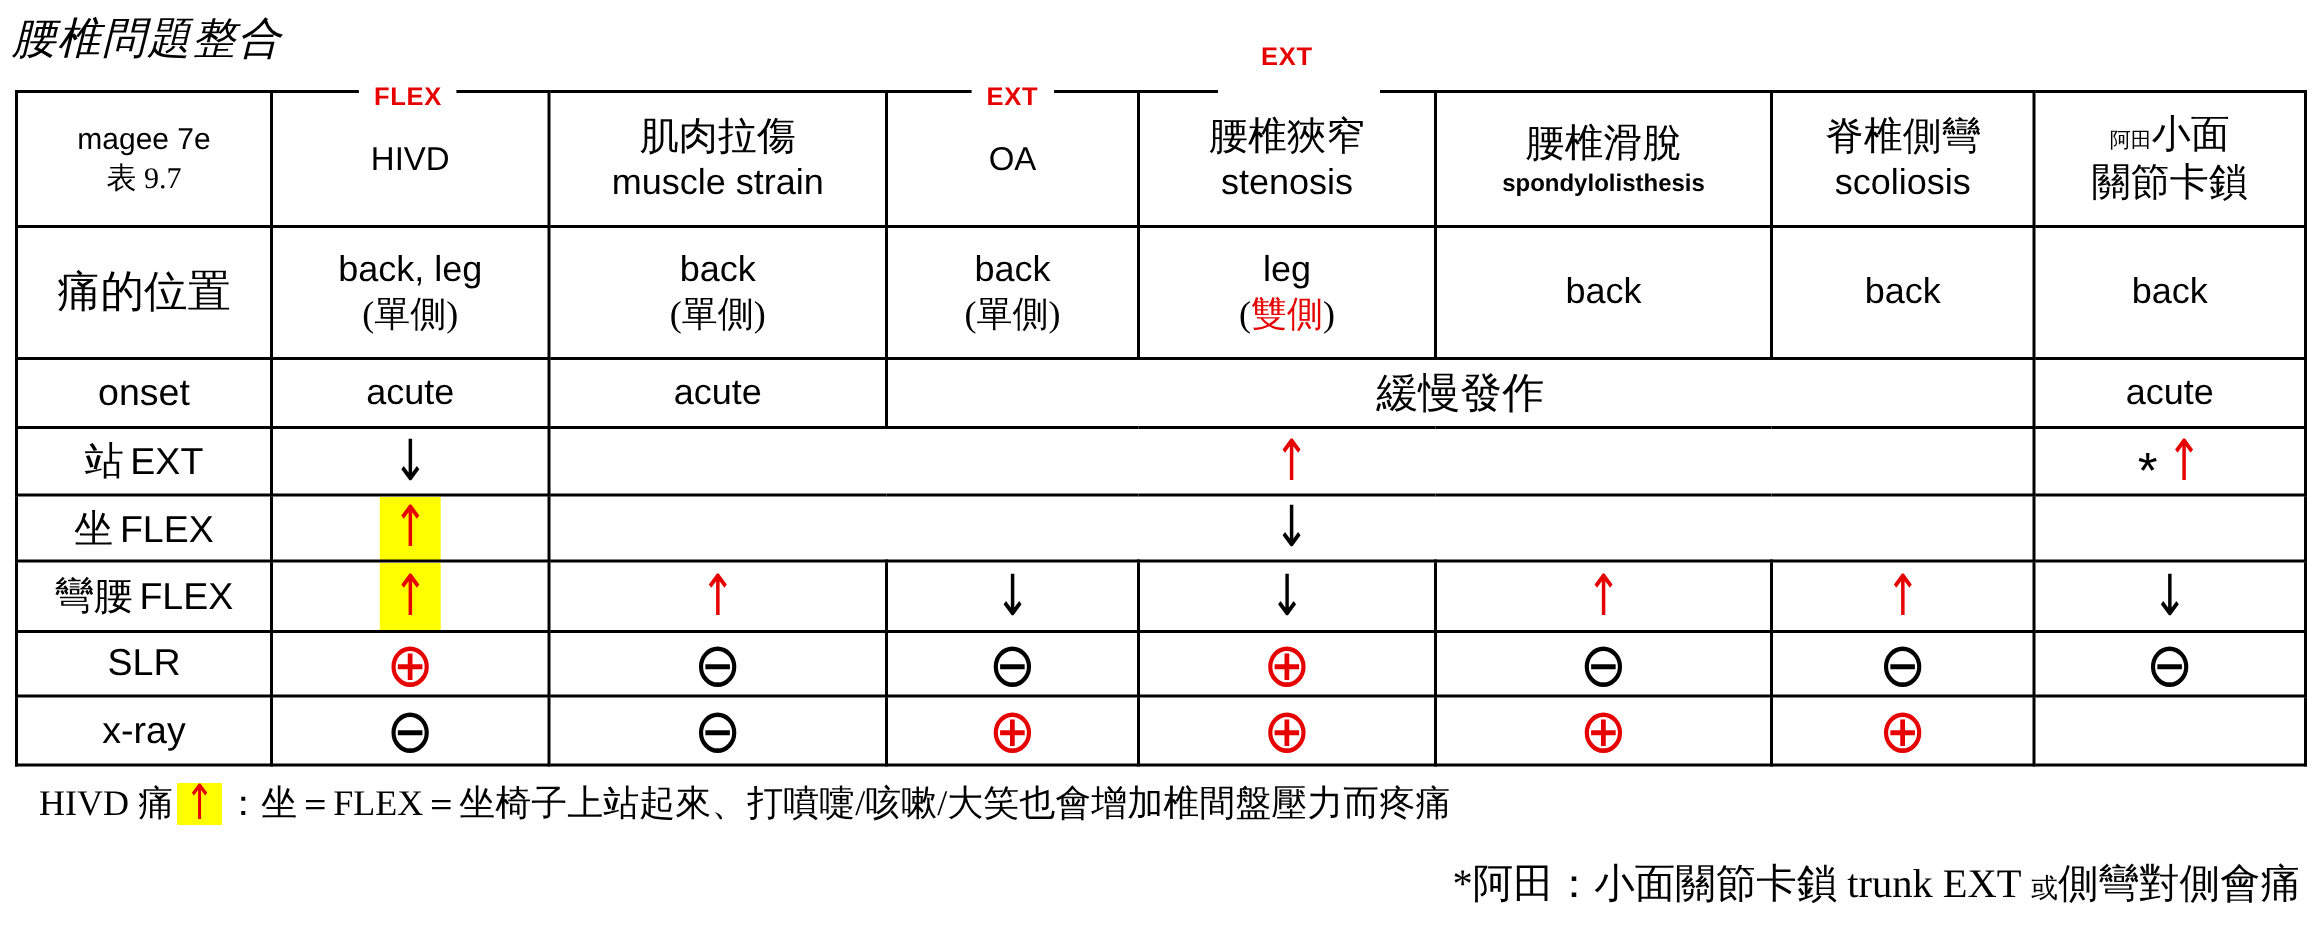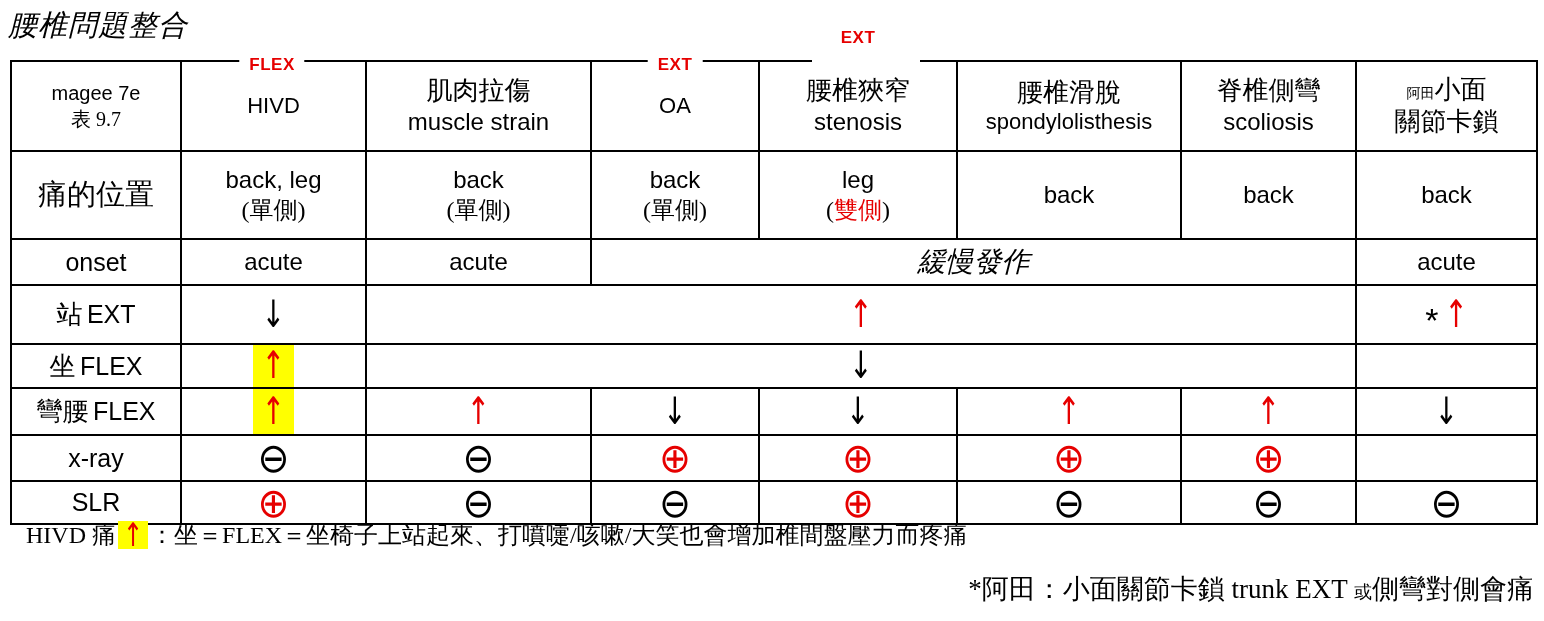--- a/index.html
+++ b/index.html
@@ -10,28 +10,28 @@
 
   #page-title{position:absolute;left:8px;top:6px;font-size:29px;letter-spacing:1px;font-style:italic;}
 
   table#main{position:absolute;left:10px;top:60px;width:1526px;border-collapse:collapse;table-layout:fixed;}
   table#main td{border:2px solid #000;text-align:center;vertical-align:middle;padding:0;overflow:hidden;}
   td.dbl{border-left:7px double #000;border-radius:11px;}
 
   .hdr-zh{font-size:26px;line-height:1.25;}
   .hdr-en{font-size:24px;line-height:1.2;}
   .hdr-en.big{font-size:22px;}
-  .hdr-en.tight{font-size:22px;}
+  .hdr-en.tight{font-size:16px;font-weight:bold;}
   .src{font-size:20px;line-height:1.3;}
   .small-zh{font-size:14px;}
 
   .rowlab-zh{font-size:29px;}
   .rowlab-en{font-size:25px;}
   .cell-txt{font-size:24px;line-height:1.3;}
-  .gradual{font-size:28px;font-style:italic;}
+  .gradual{font-size:28px;}
   .red{color:#e60000;}
 
   .arrow{display:inline-block;font-size:28px;line-height:1;transform:scaleY(1.35);
          font-family:"DejaVu Sans",sans-serif;}
   .pm{display:inline-block;font-size:38px;line-height:1;transform:scaleY(1.08);
       font-family:"DejaVu Sans",sans-serif;}
   .star{display:inline-block;font-size:34px;line-height:0;position:relative;top:8px;margin-right:6px;}
 
   td.hl-stripe{background:linear-gradient(to right,
       transparent calc(50% - 20px), #ffff00 calc(50% - 20px),
@@ -123,21 +123,21 @@
     </tr>
 
     <tr style="height:46px">
       <td><span class="rowlab-en en">onset</span></td>
       <td><span class="cell-txt en">acute</span></td>
       <td><span class="cell-txt en">acute</span></td>
       <td colspan="4"><span class="gradual zh">緩慢發作</span></td>
       <td class="dbl"><span class="cell-txt en">acute</span></td>
     </tr>
 
-    <tr style="height:59px">
+    <tr style="height:45px">
       <td><span class="rowlab-zh zh" style="font-size:26px">站</span> <span class="rowlab-en en">EXT</span></td>
       <td><span class="arrow">↓</span></td>
       <td colspan="5"><span class="arrow red">↑</span></td>
       <td class="dbl"><span class="star">*</span><span class="arrow red">↑</span></td>
     </tr>
 
     <tr style="height:44px">
       <td><span class="rowlab-zh zh" style="font-size:26px">坐</span> <span class="rowlab-en en">FLEX</span></td>
       <td class="hl-stripe"><span class="arrow red">↑</span></td>
       <td colspan="5"><span class="arrow">↓</span></td>
@@ -148,40 +148,40 @@
       <td><span class="rowlab-zh zh" style="font-size:26px">彎腰</span> <span class="rowlab-en en">FLEX</span></td>
       <td class="hl-stripe"><span class="arrow red">↑</span></td>
       <td><span class="arrow red">↑</span></td>
       <td><span class="arrow">↓</span></td>
       <td><span class="arrow">↓</span></td>
       <td><span class="arrow red">↑</span></td>
       <td><span class="arrow red">↑</span></td>
       <td class="dbl"><span class="arrow">↓</span></td>
     </tr>
 
+    <tr style="height:43px">
+      <td><span class="rowlab-en en">SLR</span></td>
+      <td><span class="pm red">⊕</span></td>
+      <td><span class="pm">⊖</span></td>
+      <td><span class="pm">⊖</span></td>
+      <td><span class="pm red">⊕</span></td>
+      <td><span class="pm">⊖</span></td>
+      <td><span class="pm">⊖</span></td>
+      <td class="dbl"><span class="pm">⊖</span></td>
+    </tr>
+
     <tr style="height:46px">
       <td><span class="rowlab-en en">x-ray</span></td>
       <td><span class="pm">⊖</span></td>
       <td><span class="pm">⊖</span></td>
       <td><span class="pm red">⊕</span></td>
       <td><span class="pm red">⊕</span></td>
       <td><span class="pm red">⊕</span></td>
       <td><span class="pm red">⊕</span></td>
       <td class="dbl"><span></span></td>
-    </tr>
-
-    <tr style="height:43px">
-      <td><span class="rowlab-en en">SLR</span></td>
-      <td><span class="pm red">⊕</span></td>
-      <td><span class="pm">⊖</span></td>
-      <td><span class="pm">⊖</span></td>
-      <td><span class="pm red">⊕</span></td>
-      <td><span class="pm">⊖</span></td>
-      <td><span class="pm">⊖</span></td>
-      <td class="dbl"><span class="pm">⊖</span></td>
     </tr>
   </tbody>
     </table>
 
   <div class="border-gap" style="left:812px;top:56px;width:108px;height:10px;"></div>
   <span class="toplabel" style="left:272px;top:53px;">FLEX</span>
   <span class="toplabel" style="left:675px;top:53px;">EXT</span>
   <span class="toplabel" style="left:858px;top:26px;">EXT</span>
 
   <div id="footnote1">

